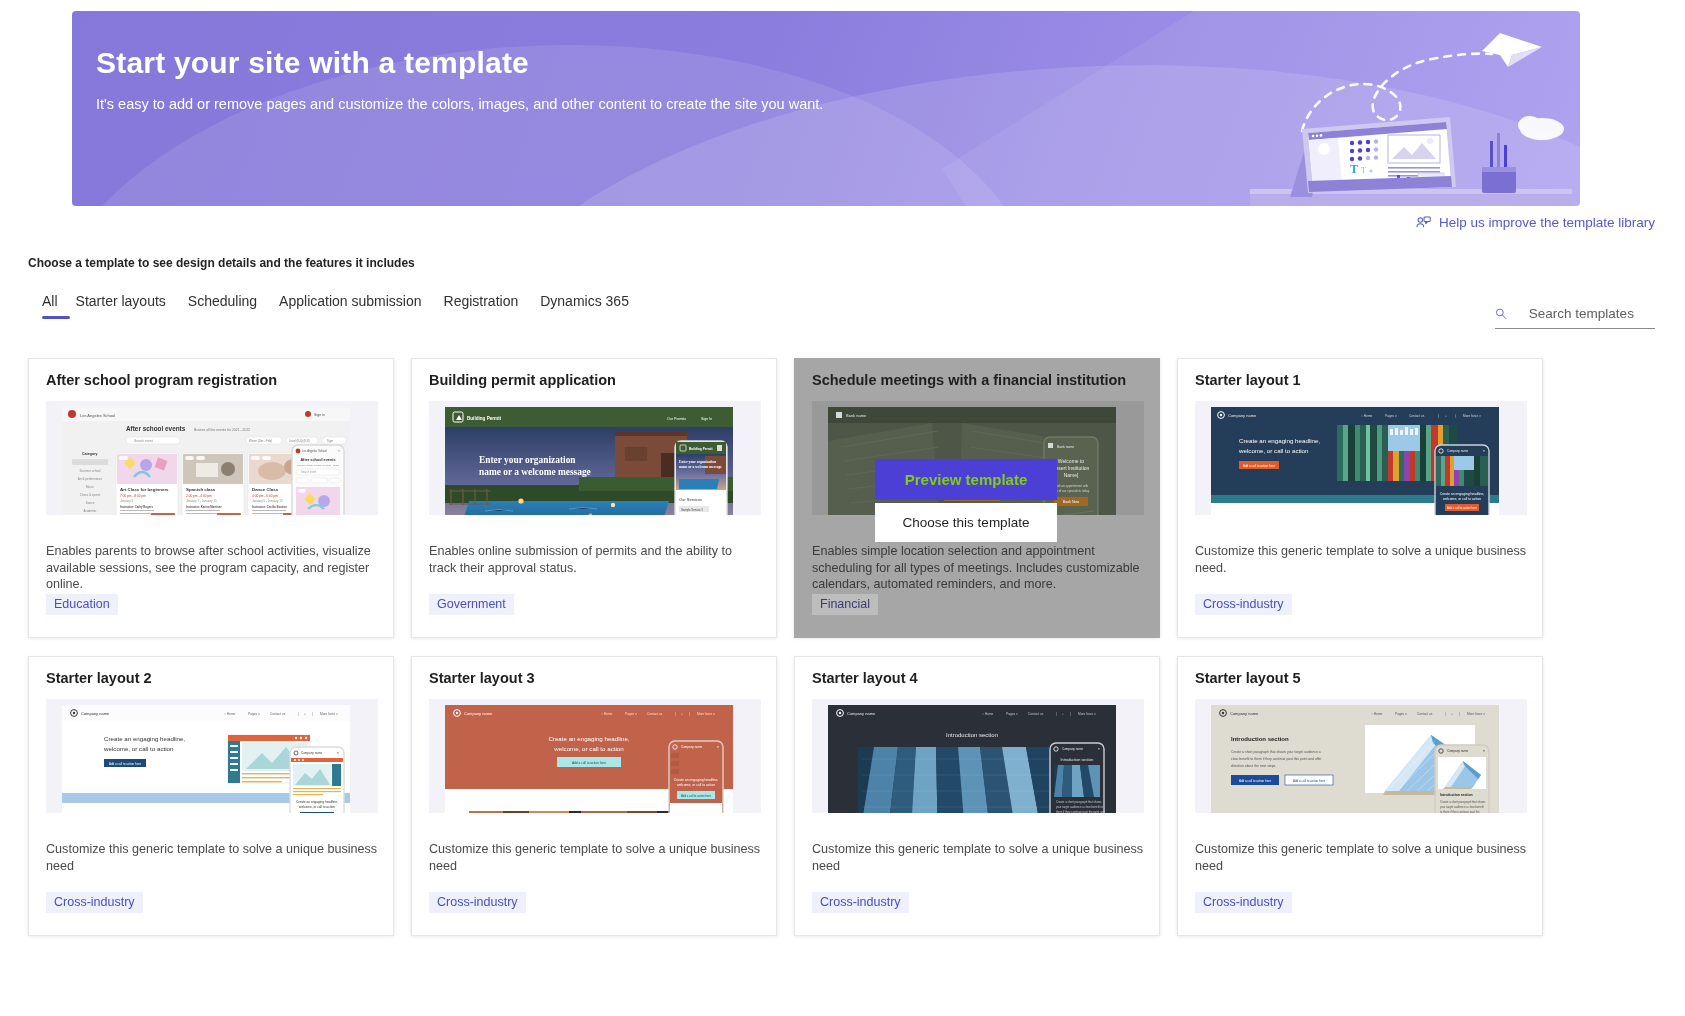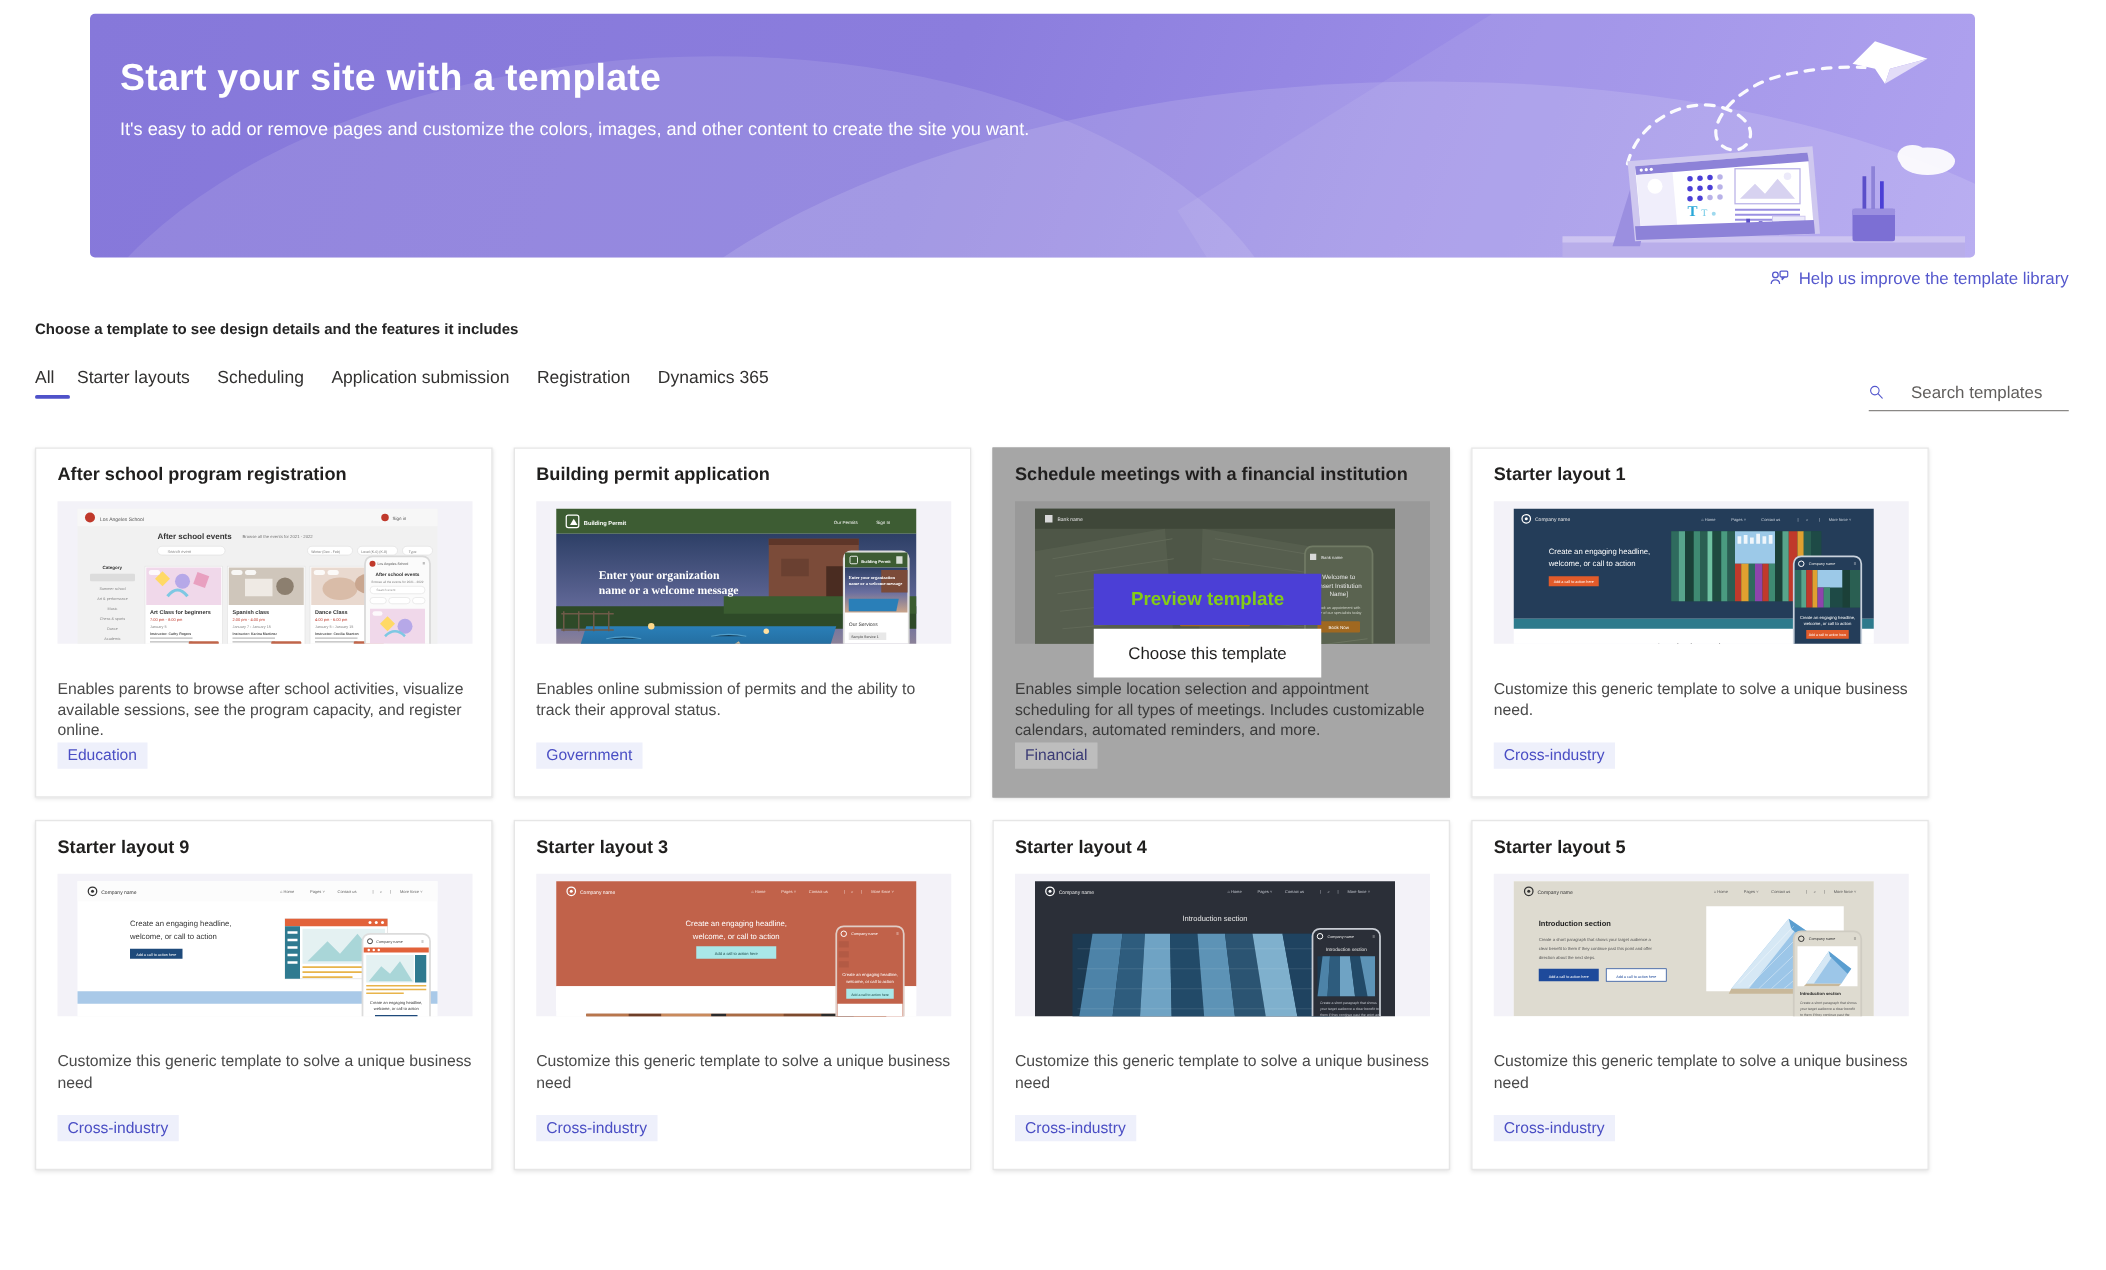--- a/index.html
+++ b/index.html
@@ -70,21 +70,21 @@
   
   .tabs {
     position: absolute; left: 28px; top: 293px;
     display: flex; align-items: flex-start; gap: 0;
   }
   .tab {
     position: relative;
     font-size: 14px; color: #323130;
     padding: 0 22px 10px 0; cursor: pointer; white-space: nowrap;
   }
-  .tab:first-child { padding-right: 18px; }
+  .tab:first-child { padding-right: 18px; margin-left: 14px; }
   .tab .tab-underline {
     position: absolute; left: 0; bottom: 0; height: 3px; width: 0;
     background: #4f52c9; border-radius: 2px;
   }
   .tab.active .tab-underline { width: 28px; }
 
   
   .search {
     position: absolute; right: 30px; top: 306px;
     width: 160px; display: flex; align-items: center; gap: 22px;
@@ -668,21 +668,21 @@
             <text x="267" y="131" font-size="2.8" fill="#777" text-anchor="middle" font-family="'Liberation Sans',sans-serif">Create a short paragraph that shows</text>
             <text x="267" y="136" font-size="2.8" fill="#777" text-anchor="middle" font-family="'Liberation Sans',sans-serif">your target audience a clear benefit to</text>
           </g>
         </svg>
       </div>
       <div class="card-desc">Customize this generic template to solve a unique business need.</div>
       <div class="pill">Cross-industry</div>
     </div>
 
     <div class="card">
-      <div class="card-title">Starter layout 9</div>
+      <div class="card-title">Starter layout 2</div>
       <div class="thumb">
         <svg viewBox="0 0 332 150" width="332" height="150" preserveAspectRatio="xMidYMin slice">
           <rect x="16" y="6" width="288" height="142" fill="#ffffff"></rect>
           <rect x="16" y="6" width="288" height="16" fill="#fcfcfc"></rect>
           <circle cx="28" cy="14" r="3.4" fill="none" stroke="#333" stroke-width="1"></circle>
             <circle cx="28" cy="14" r="1.2" fill="#333"></circle>
           <text x="35" y="16" font-size="4" fill="#333" font-family="'Liberation Sans',sans-serif">Company name</text>
           <g fill="#666" font-size="3.2" font-family="'Liberation Sans',sans-serif">
             <text x="178" y="15.5">⌂ Home</text>
               <text x="202" y="15.5">Pages ˅</text>

